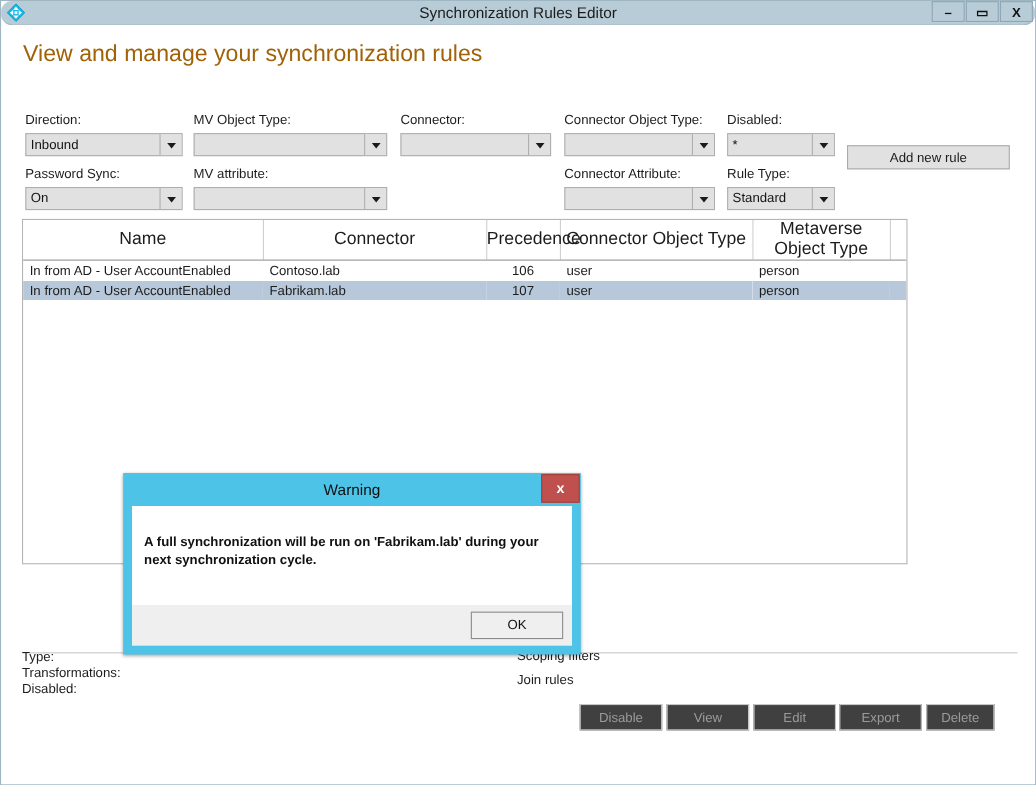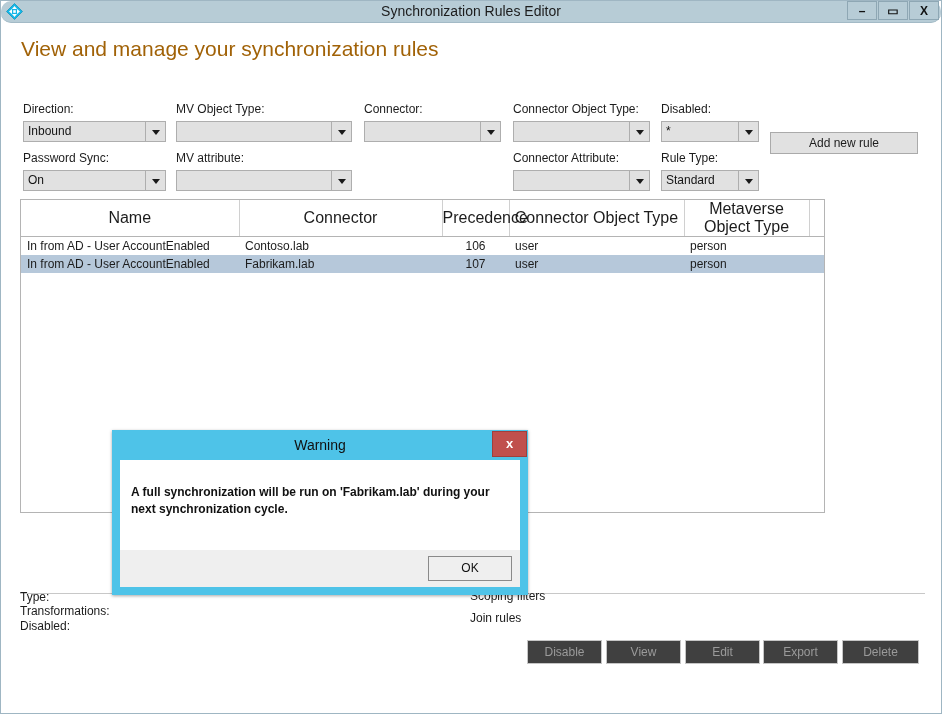--- a/index.html
+++ b/index.html
@@ -363,21 +363,21 @@
   <div class="detail-label" style="left:19px; top:603px;">Transformations:</div>
   <div class="detail-label" style="left:19px; top:618px;">Disabled:</div>
 
   <div class="detail-label" style="left:469px; top:588px;">Scoping filters</div>
   <div class="detail-label" style="left:469px; top:610px;">Join rules</div>
 
   <div class="btn disabled" style="left:526px; top:639px; width:75px; height:24px; line-height:22px;">Disable</div>
   <div class="btn disabled" style="left:605px; top:639px; width:75px; height:24px; line-height:22px;">View</div>
   <div class="btn disabled" style="left:684px; top:639px; width:75px; height:24px; line-height:22px;">Edit</div>
   <div class="btn disabled" style="left:762px; top:639px; width:75px; height:24px; line-height:22px;">Export</div>
-  <div class="btn disabled" style="left:841px; top:639px; width:77px; height:24px; line-height:22px;">Delete</div>
+  <div class="btn disabled" style="left:841px; top:639px; width:62px; height:24px; line-height:22px;">Delete</div>
 
   <div class="modal">
     <div class="modal-title">Warning</div>
     <div class="modal-close">x</div>
     <div class="modal-body"></div>
     <div class="modal-message">A full synchronization will be run on 'Fabrikam.lab' during your next synchronization cycle.</div>
     <div class="modal-footer"></div>
     <div class="modal-ok">OK</div>
   </div>
 

